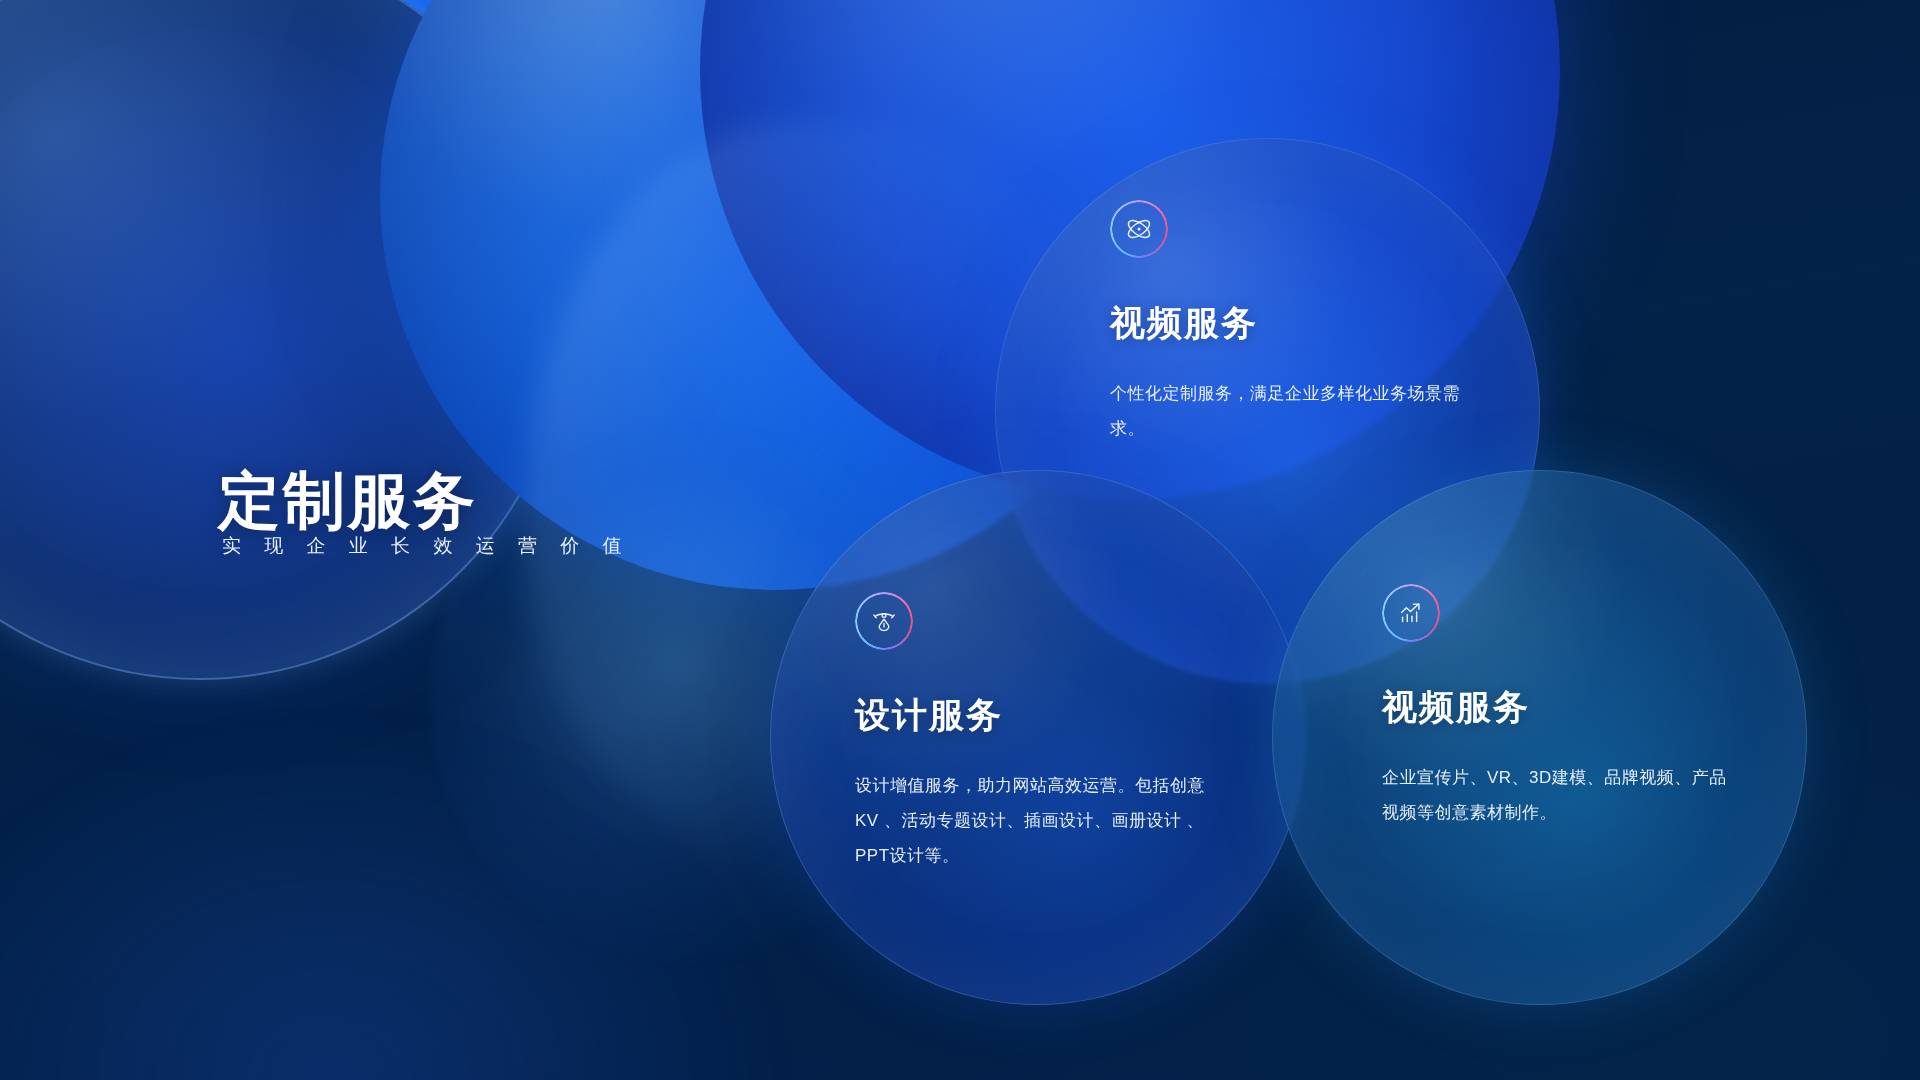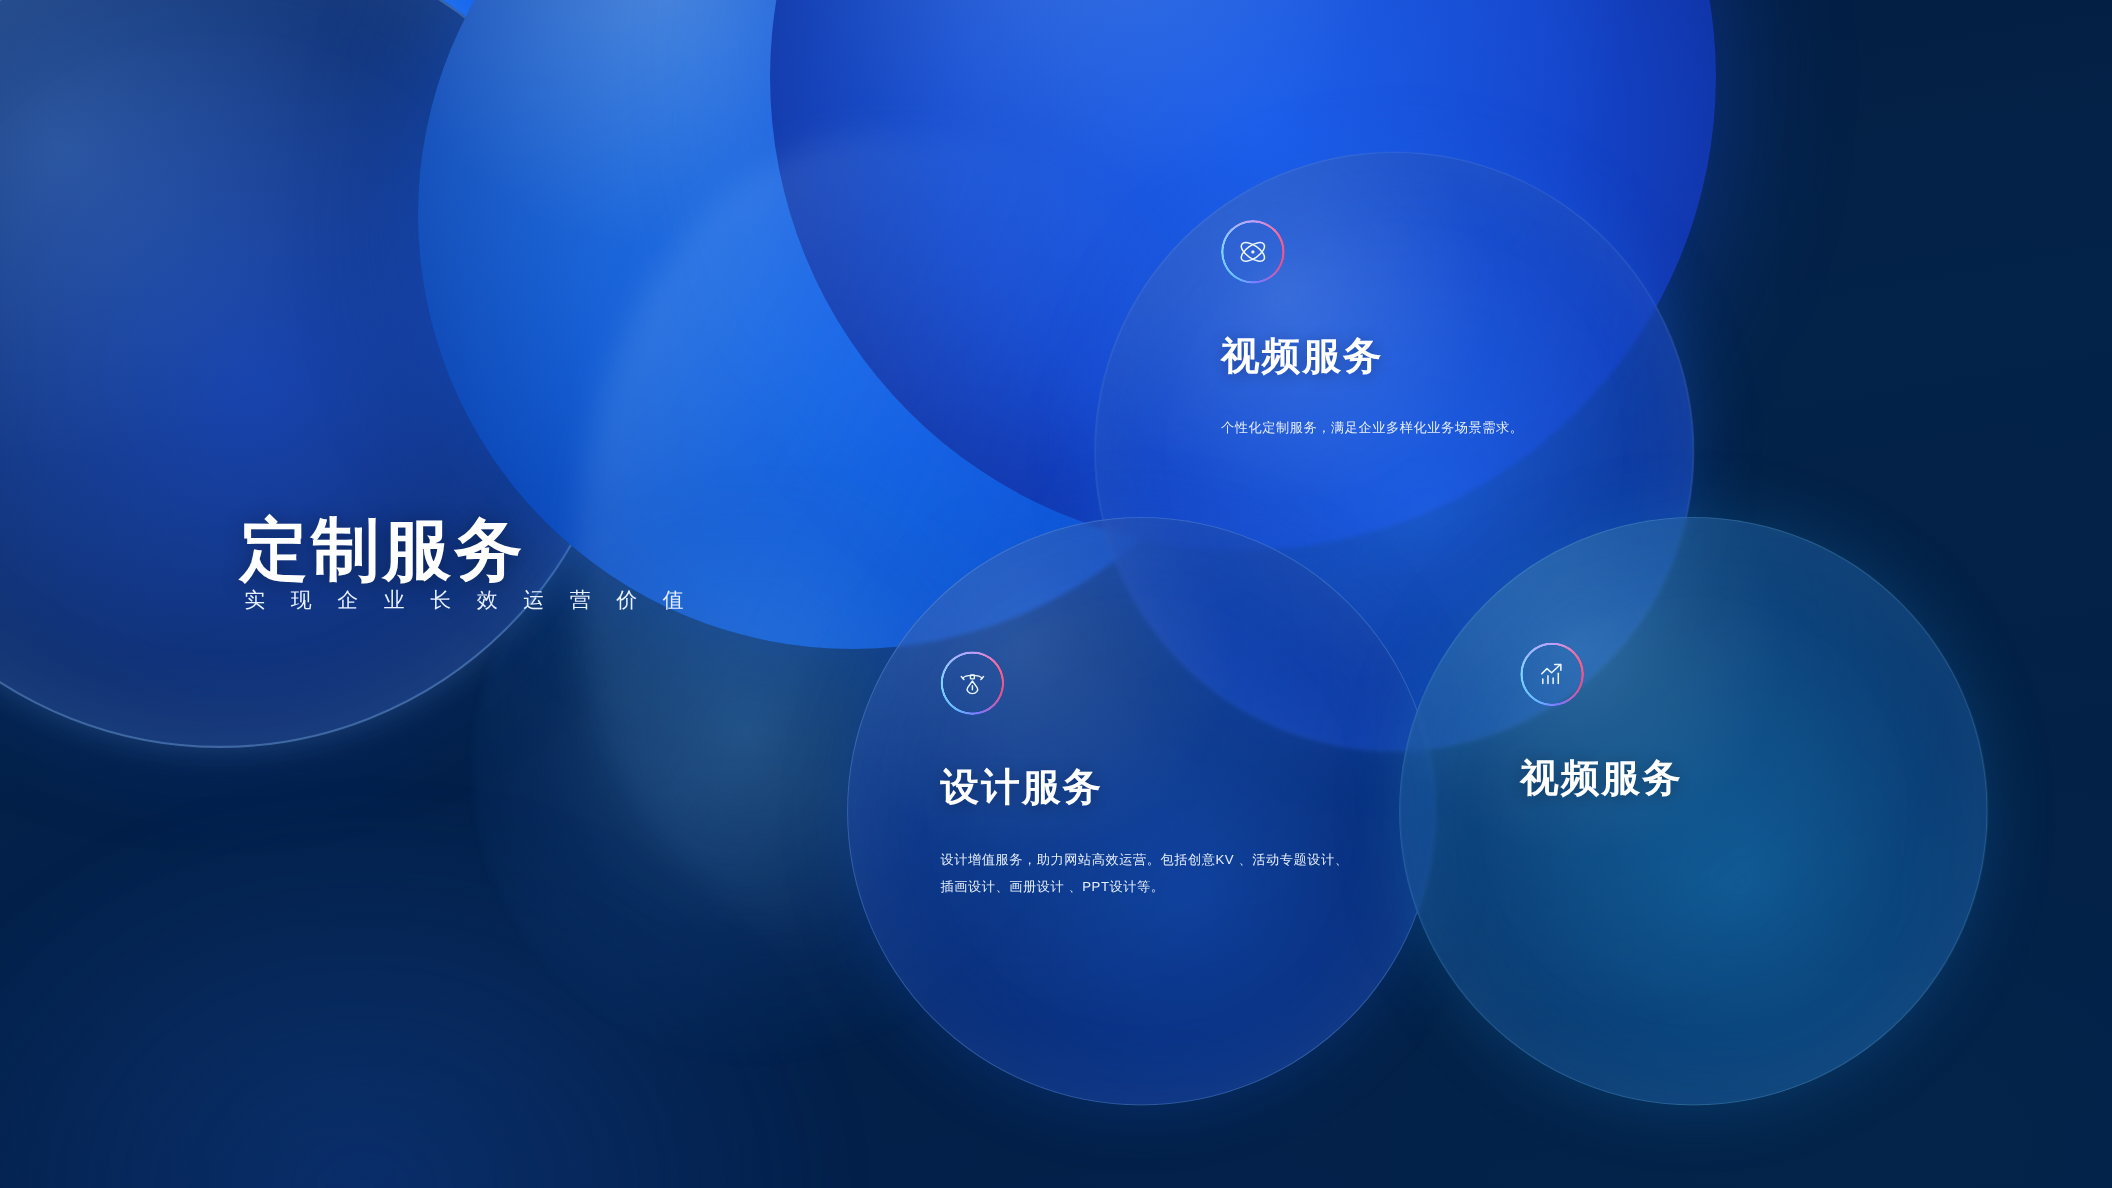--- a/index.html
+++ b/index.html
@@ -133,21 +133,21 @@
   }
   .icon-glyph {
     position:absolute; inset:0; display:flex; align-items:center; justify-content:center;
   }
   .icon-glyph svg { width:30px; height:30px; display:block; }
   .card .card-title {
     font-size:35px; font-weight:bold; color:#ffffff; letter-spacing:2px;
     white-space:nowrap; text-shadow:0 2px 14px rgba(0,0,0,.28);
   }
   .card .card-desc {
-    margin-top:30px; font-size:12px; line-height:2.05; color:#e6effb;
+    margin-top:30px; font-size:17px; line-height:2.05; color:#e6effb;
     font-weight:400; letter-spacing:.5px;
   }
 
   .card-dev    { left:1110px; top:200px; }
   .card-dev    .card-desc { width:350px; }
   .card-design { left:855px;  top:592px; }
   .card-design .card-desc { width:372px; }
   .card-video  { left:1382px; top:584px; }
   .card-video  .card-desc { width:350px; }
 </style>
@@ -216,15 +216,16 @@
           <polyline points="6,15.5 11,10.5 15.5,14.5 24,6.5"></polyline>
           <polyline points="18.5,6.5 24.5,6.5 24.5,12"></polyline>
           <line x1="7" y1="20.5" x2="7" y2="25"></line>
           <line x1="12" y1="17.5" x2="12" y2="25"></line>
           <line x1="17" y1="19.5" x2="17" y2="25"></line>
           <line x1="22" y1="15" x2="22" y2="25"></line>
         </svg>
       </div>
     </div>
     <div class="card-title">视频服务</div>
+    <div class="card-desc">企业宣传片、VR、3D建模、品牌视频、产品视频等创意素材制作。</div>
   </div>
 
 </div>
 
 </body></html>

